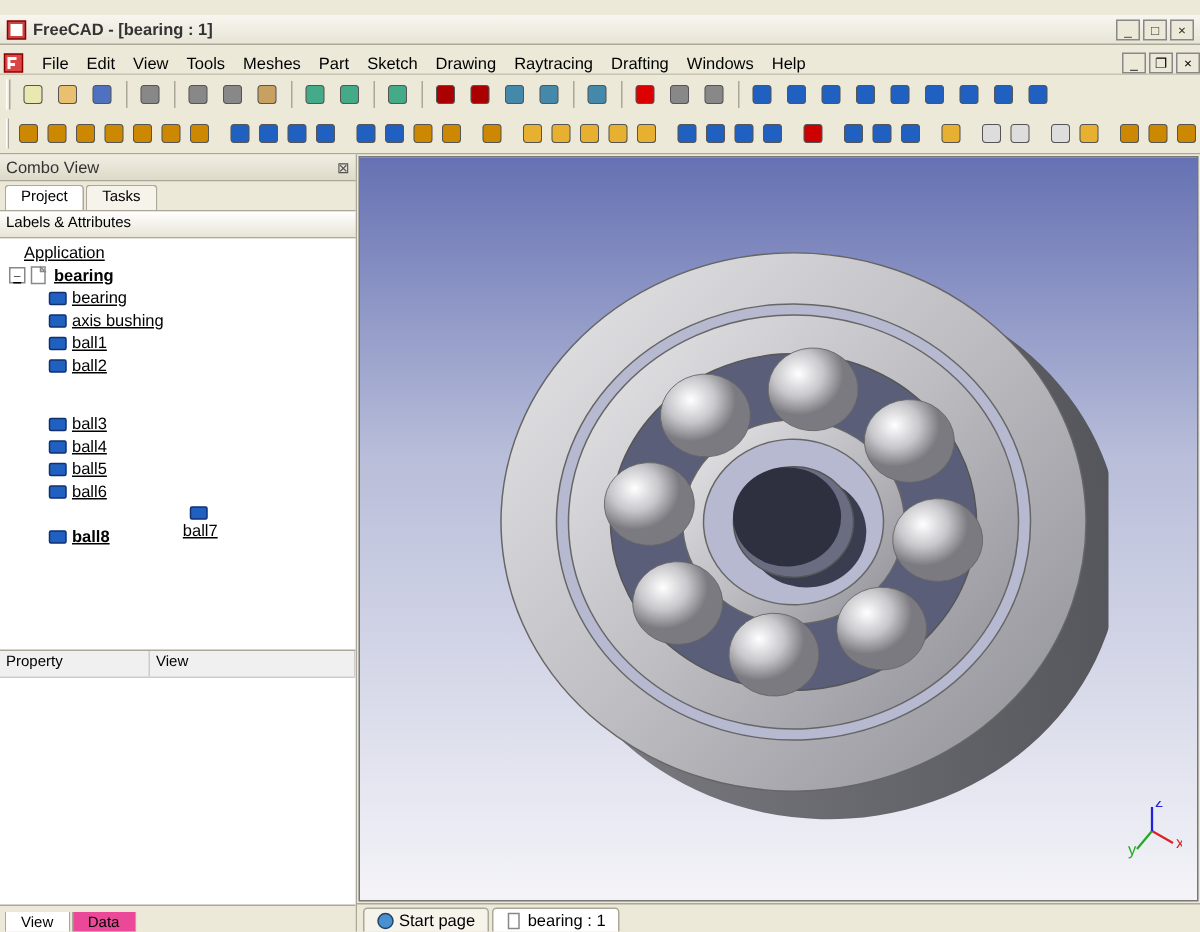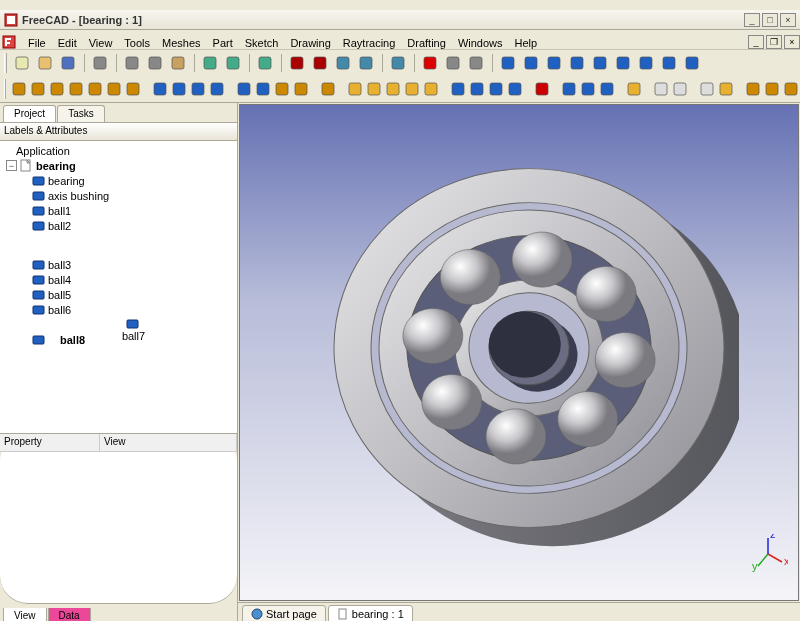--- a/index.html
+++ b/index.html
@@ -20,27 +20,27 @@
 .tbsep { width: 1px; height: 18px; background: #aca899; margin: 0 4px; }
 .mainarea { display: flex; height: 521px; }
 .sidebar { width: 238px; display: flex; flex-direction: column; border-right: 1px solid #aca899; background: #ece9d8;}
 .panetitle { height: 18px; background: linear-gradient(#f0eee3,#dedac9); border-bottom: 1px solid #aca899; display: flex; align-items: center; padding: 0 4px; font-size: 10px; color: #333;}
 .panetitle .closex { margin-left: auto; font-size: 10px; color: #555; }
 .tabs-top { height: 20px; display: flex; background: #ece9d8; border-bottom: 1px solid #aca899; padding-top: 2px; padding-left: 3px;}
 .tabs-top .tab { padding: 2px 10px; background: #f5f3ea; border: 1px solid #aca899; border-bottom: none; margin-right: 1px; border-radius: 3px 3px 0 0; font-size: 10px;}
 .tabs-top .tab.active { background: #fff; }
 .section-head { height: 18px; background: linear-gradient(#fff,#e8e4d6); border-bottom: 1px solid #aca899; padding: 2px 4px; font-size: 10px;}
 .tree { flex: 1; background: #fff; overflow: auto; padding: 2px; border-bottom: 1px solid #aca899; min-height: 200px;}
-.tree .node { display: flex; align-items: center; height: 15px; white-space: nowrap; }
+.tree .node { display: flex; align-items: center; height: 15px; white-space: nowrap; text-decoration: underline; }
 .tree .toggle { width: 11px; height: 11px; border: 1px solid #888; display: inline-flex; align-items:center; justify-content:center; font-size: 9px; margin-right: 3px; color:#555; background:#fff;}
 .tree .spacer { width: 14px; display: inline-block;}
 .tree .ticon { width: 13px; height: 13px; margin-right: 3px; }
 .tree .label { font-size: 11px; }
 .tree .bold { font-weight: bold; }
-.propsplit { height: 170px; background: #fff; border-bottom: 1px solid #aca899; border-radius: 28px;}
+.propsplit { height: 170px; background: #fff; border-bottom: 1px solid #aca899;}
 .prophead { display: flex; height: 18px; background: #f0f0f0; border-bottom: 1px solid #ccc; }
 .prophead div { padding: 2px 4px; font-size: 10px; border-right: 1px solid #ccc;}
 .tabs-bot { height: 20px; display: flex; align-items: flex-end; padding-left: 3px; background:#ece9d8;}
 .tabs-bot .tab { padding: 2px 10px; background: #ec4899; border: 1px solid #aca899; border-top: none; margin-right: 1px; border-radius: 0 0 3px 3px; font-size:10px;}
 .tabs-bot .tab.active { background: #fff; }
 .viewport { flex: 1; display: flex; flex-direction: column; background: #ece9d8;}
 .view3d { flex: 1; position: relative; background: linear-gradient(#6571b3, #b8bdd9 40%, #f4f4f8); border: 1px solid #777; margin: 1px;}
 .axisgizmo { position: absolute; right: 10px; bottom: 26px; width: 40px; height: 40px; }
 .doc-tabs { height: 22px; display: flex; align-items: center; background: #ece9d8; padding-left: 4px; border-top: 1px solid #aca899;}
 .doc-tabs .dtab { padding: 2px 8px; background: #f5f3ea; border: 1px solid #aca899; margin-right: 2px; border-radius: 3px 3px 0 0; display:flex; align-items:center; font-size:10px;}
@@ -426,20 +426,24 @@
         <svg width="16" height="16" viewBox="0 0 16 16">
           <rect x="2" y="2" width="12" height="12" rx="2" fill="#c80" stroke="#555" stroke-width="0.7"></rect>
         </svg>
       </span>
     </div>
 </div>
 
 <div class="mainarea">
 
   <div class="sidebar">
+    <div class="panetitle">
+      <span>Combo View</span>
+      <span class="closex">⊠</span>
+    </div>
     <div class="tabs-top" id="toptabs">
         <div class="tab active">Project</div>
         <div class="tab">Tasks</div>
       </div>
     <div class="section-head">Labels &amp; Attributes</div>
     <div class="tree">
       <div class="node">
         <span class="spacer"></span>
         <span class="label">Application</span>
       </div>
@@ -501,21 +505,21 @@
                 <rect x="1" y="3" width="11" height="8" rx="1" fill="#2060c0" stroke="#103070"></rect>
               </svg></span>
             <span class="label ">ball6</span>
           </div>
           <div class="node" style="padding-left: 30px; flex-direction: column;">
             <span class="ticon"><svg viewBox="0 0 13 13">
                 <rect x="1" y="3" width="11" height="8" rx="1" fill="#2060c0" stroke="#103070"></rect>
               </svg></span>
             <span class="label ">ball7</span>
           </div>
-          <div class="node" style="padding-left: 30px; gap: 12px;">
+          <div class="node" style="padding-left: 30px;">
             <span class="ticon"><svg viewBox="0 0 13 13">
                 <rect x="1" y="3" width="11" height="8" rx="1" fill="#2060c0" stroke="#103070"></rect>
               </svg></span>
             <span class="label bold">ball8</span>
           </div>
         </div>
     </div>
     <div class="propsplit">
       <div class="prophead">
         <div style="width:100px">Property</div>

